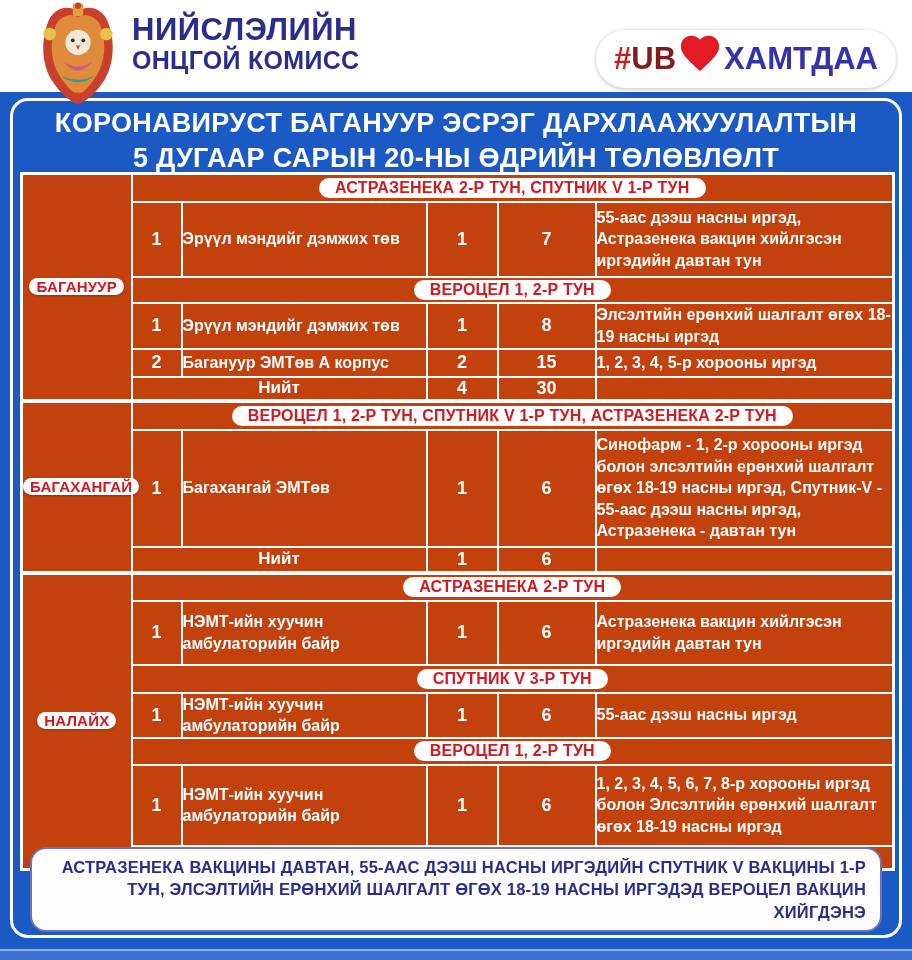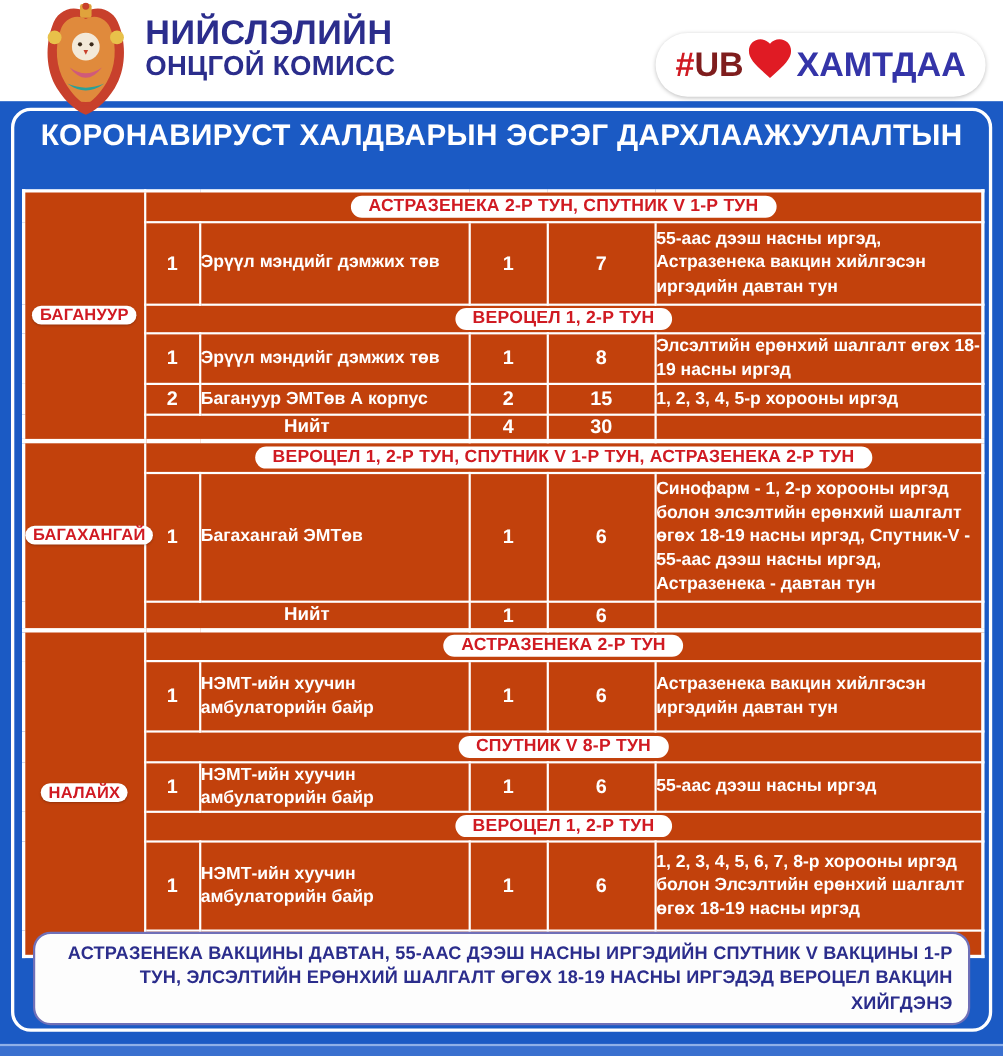--- a/index.html
+++ b/index.html
@@ -95,21 +95,22 @@
         <path d="M12 21.35l-1.45-1.32C5.4 15.36 2 12.28 2 8.5 2 5.42 4.42 3 7.5 3c1.74 0 3.41.81 4.5 2.09C13.09 3.81 14.76 3 16.5 3 19.58 3 22 5.42 22 8.5c0 3.78-3.4 6.86-8.55 11.54L12 21.35z" fill="#e01b24"></path>
       </svg>
       <span class="word">ХАМТДАА</span>
     </div>
   </div>
 
   <div class="panel">
     <div class="inner-border"></div>
 
     <div class="poster-title">
-      <div>КОРОНАВИРУСТ ХАЛДВАРЫН ЭСРЭГ ДАРХЛААЖУУЛАЛТЫН</div>
+      <div>КОРОНАВИРУСТ БАГАНУУР ЭСРЭГ ДАРХЛААЖУУЛАЛТЫН</div>
+      <div>5 ДУГААР САРЫН 20-НЫ ӨДРИЙН ТӨЛӨВЛӨЛТ</div>
     </div>
 
     <div class="tbl-wrap">
       <table class="sched">
         <colgroup>
           <col style="width:110px">
             <col style="width:50px">
             <col style="width:245px">
             <col style="width:71px">
             <col style="width:98px">
@@ -175,21 +176,21 @@
           <td class="sec-cell" colspan="5"><span class="spill">АСТРАЗЕНЕКА 2-Р ТУН</span></td>
         </tr>
         <tr style="height:64px">
           <td class="num">1</td>
           <td class="site">НЭМТ-ийн хуучин амбулаторийн байр</td>
           <td class="num">1</td>
           <td class="num">6</td>
           <td class="note">Астразенека вакцин хийлгэсэн иргэдийн давтан тун</td>
         </tr>
         <tr style="height:28px">
-          <td class="sec-cell" colspan="5"><span class="spill">СПУТНИК V 8-Р ТУН</span></td>
+          <td class="sec-cell" colspan="5"><span class="spill">СПУТНИК V 3-Р ТУН</span></td>
         </tr>
         <tr style="height:45px">
           <td class="num">1</td>
           <td class="site">НЭМТ-ийн хуучин амбулаторийн байр</td>
           <td class="num">1</td>
           <td class="num">6</td>
           <td class="note">55-аас дээш насны иргэд</td>
         </tr>
         <tr style="height:27px">
           <td class="sec-cell" colspan="5"><span class="spill">ВЕРОЦЕЛ 1, 2-Р ТУН</span></td>

